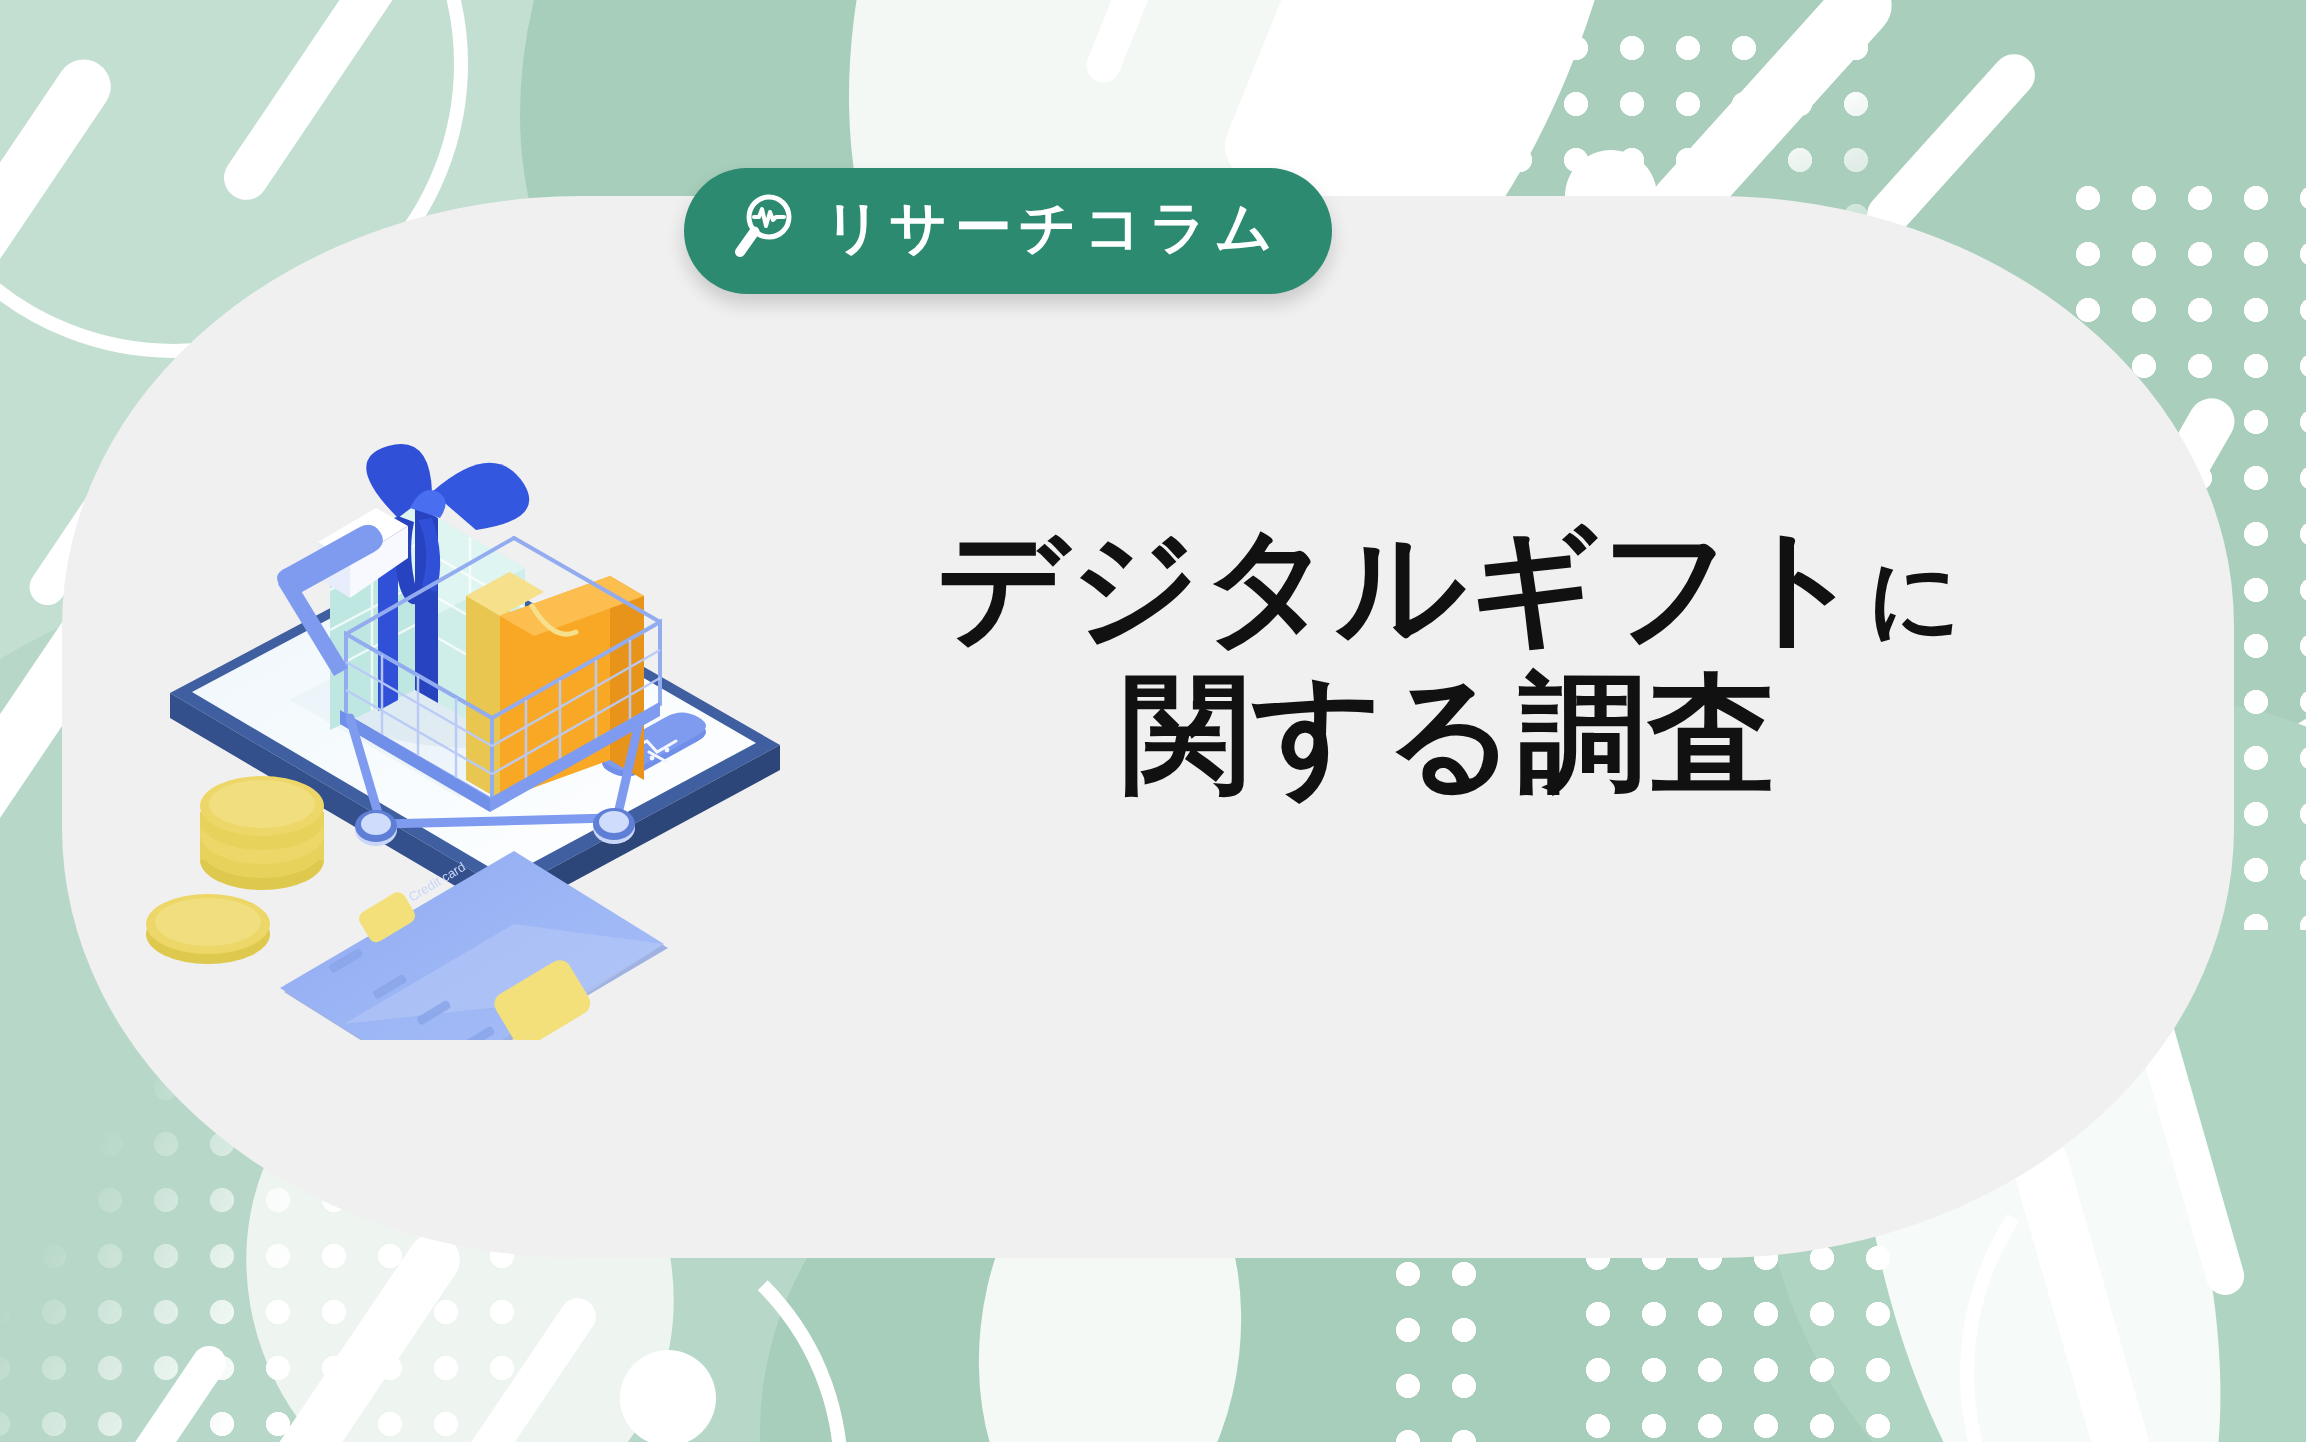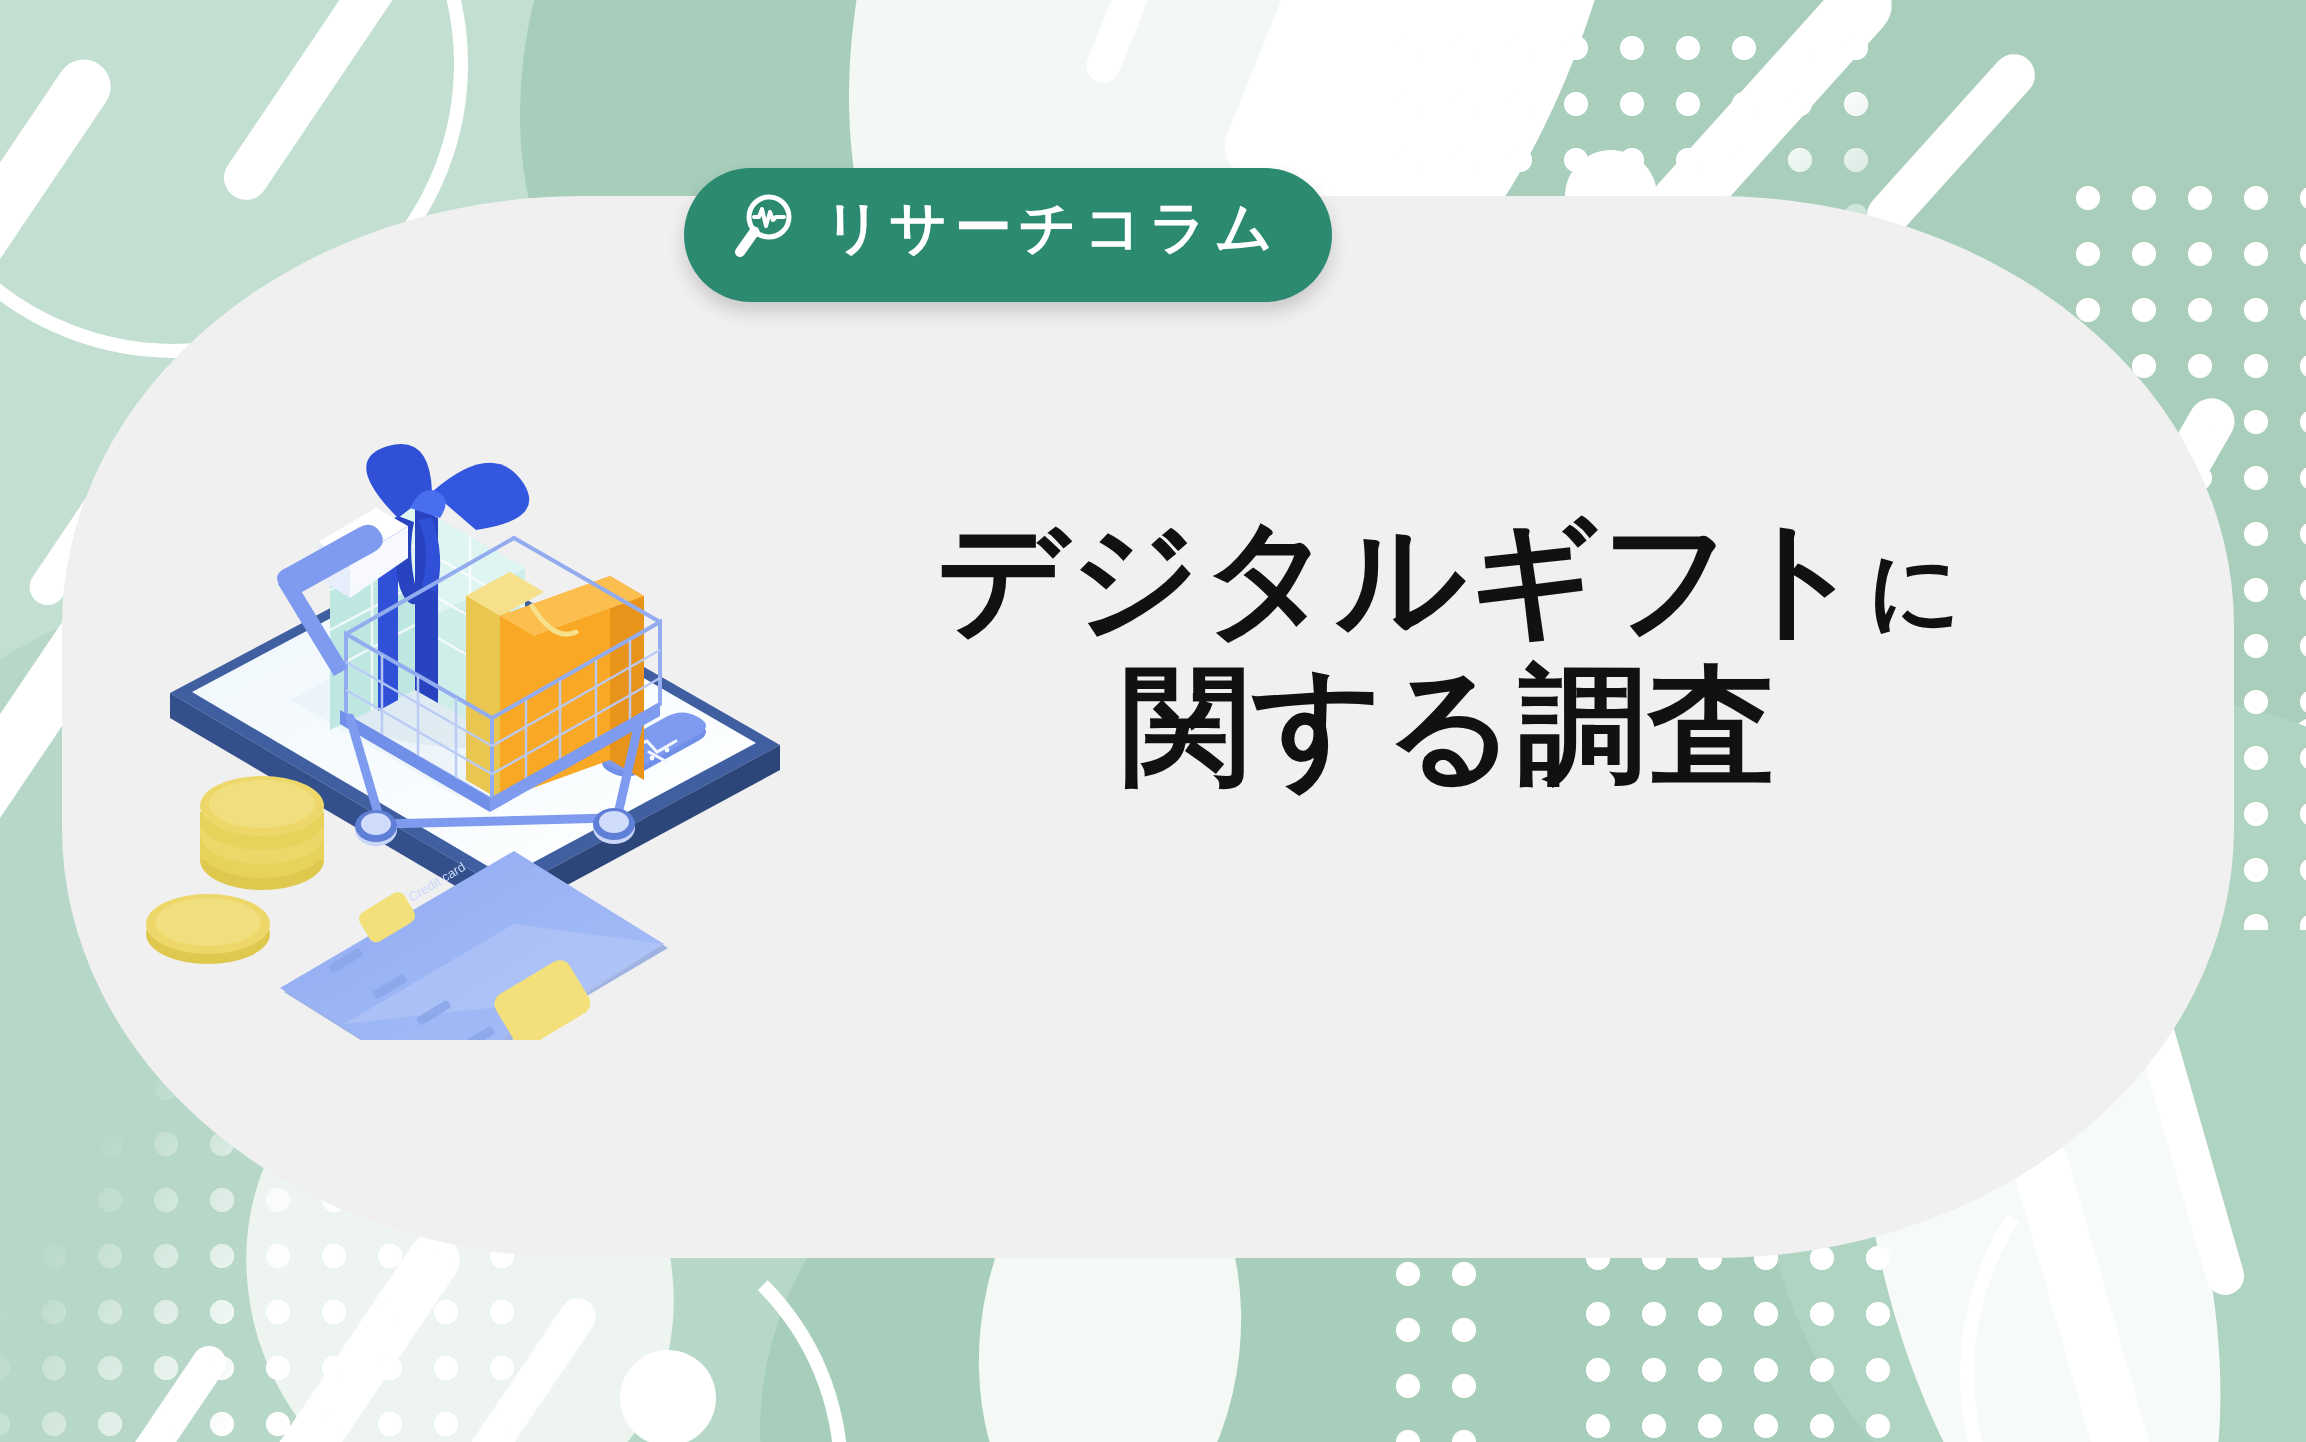--- a/index.html
+++ b/index.html
@@ -141,21 +141,21 @@
     background: #f0f0f0;
     border-radius: 520px / 430px;
   }
 
   
   .badge {
     position: absolute;
     left: 684px;
     top: 168px;
     height: 118px;
-    padding: 0 52px 16px 44px;
+    padding: 0 52px 8px 44px;
     display: flex;
     align-items: center;
     gap: 26px;
     background: #2b8a70;
     border-radius: 999px;
     box-shadow: 0 10px 18px rgba(0,0,0,0.16);
   }
   .badge-icon {
     width: 70px; height: 70px;
     display: block;
@@ -176,21 +176,21 @@
     left: 790px;
     top: 500px;
     width: 1320px;
     text-align: center;
   }
   .title {
     color: #111111;
     font-weight: 700;
     line-height: 1.16;
     letter-spacing: 2px;
-    margin: 4px;
+    margin: 12px;
     text-shadow:
        4px 0 0 #f0f0f0, -4px 0 0 #f0f0f0, 0 4px 0 #f0f0f0, 0 -4px 0 #f0f0f0,
        3px 3px 0 #f0f0f0, -3px 3px 0 #f0f0f0, 3px -3px 0 #f0f0f0, -3px -3px 0 #f0f0f0,
        6px 0 0 #f0f0f0, -6px 0 0 #f0f0f0, 0 6px 0 #f0f0f0, 0 -6px 0 #f0f0f0;
   }
   .title-line1 { font-size: 128px; }
   .title-line2 { font-size: 128px; }
   .title-small { font-size: 92px; }
   .subtitle {
     margin: 46px 0 0 0;

